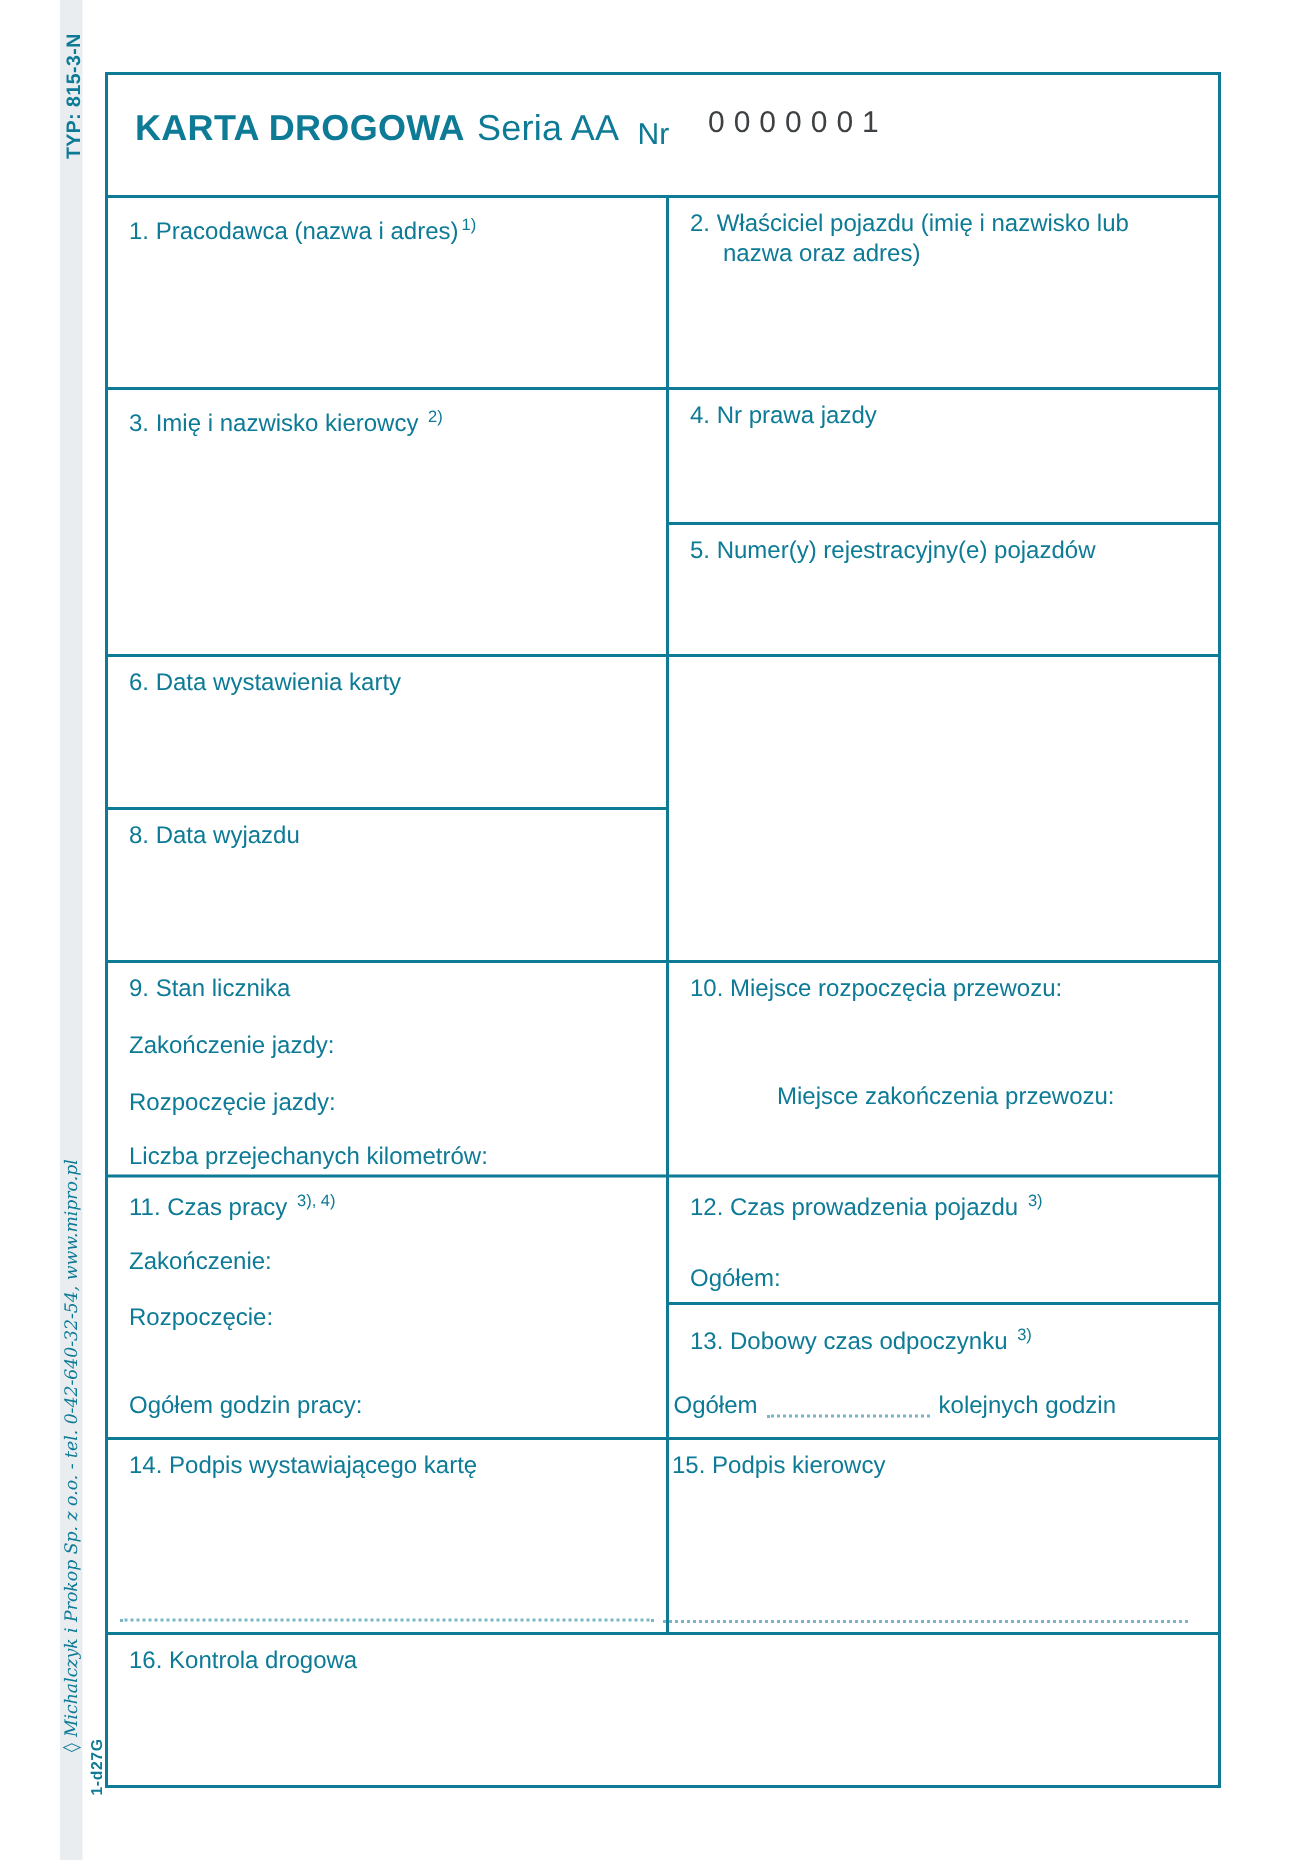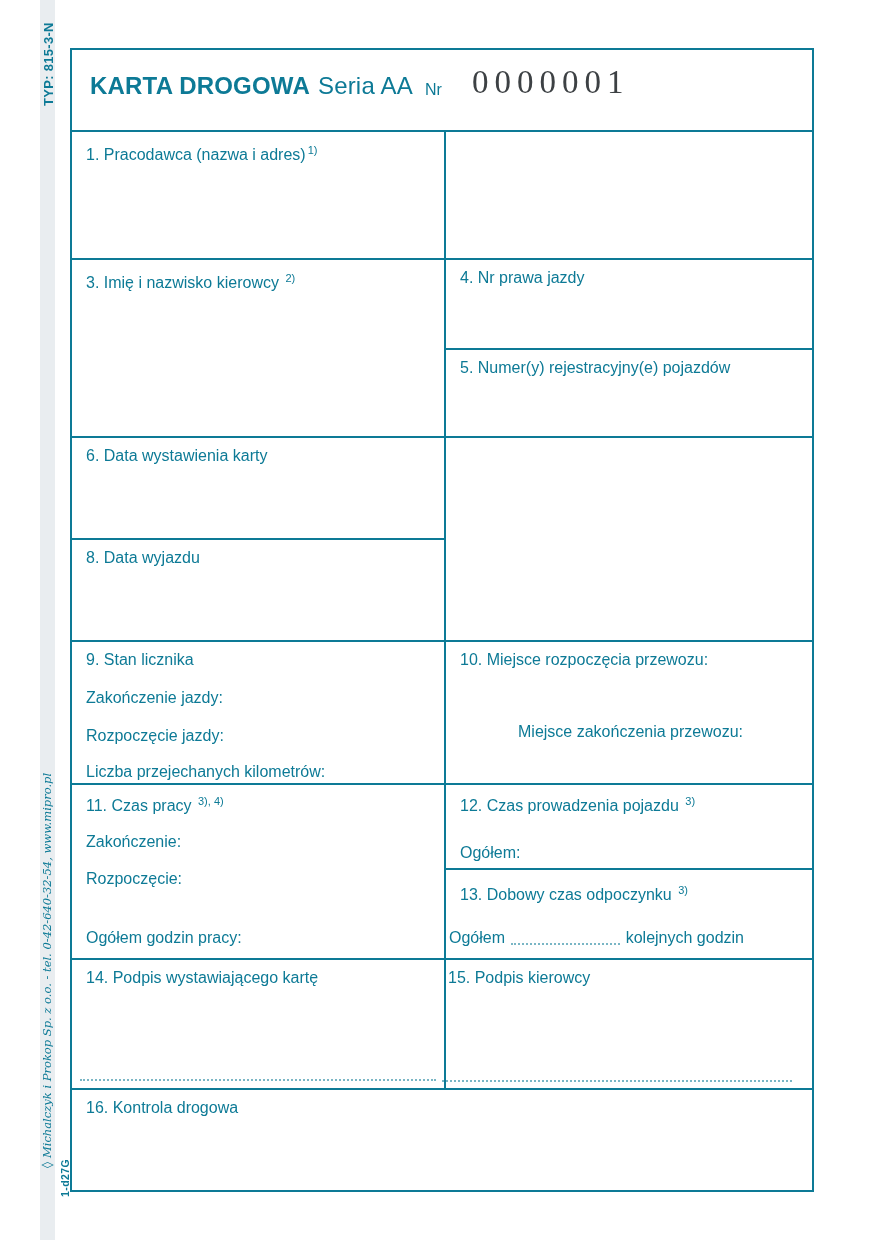--- a/index.html
+++ b/index.html
@@ -60,26 +60,26 @@
   .cell{position:absolute;font-size:16px;line-height:20px;}
   .cell .pad{position:absolute;left:14px;top:8px;right:10px;}
   sup.fn{font-size:11px;vertical-align:6px;margin-left:2px;}
   
   .hdr-title{
     position:absolute;left:18px;top:26px;
     font-size:24px;font-weight:bold;letter-spacing:.2px;
   }
   .hdr-series{font-weight:normal;margin-left:8px;}
   .hdr-nr{
-    position:absolute;left:353px;top:30px;font-size:16px;
+    position:absolute;left:353px;top:30px;font-size:20px;
   }
   .hdr-number{
     position:absolute;left:400px;top:22px;
-    font-family:Liberation Serif, serif;
-    font-size:33px;color:var(--num);letter-spacing:6px;font-weight:400;text-align:center;
+    font-family:Liberation Sans, sans-serif;
+    font-size:20px;color:var(--num);letter-spacing:6px;font-weight:400;text-align:center;
   }
   
   .hang{
     display:block;max-width:340px;
     padding-left:22px;text-indent:-22px;
   }
   
   .subline{position:absolute;left:14px;white-space:nowrap;}
   .dotted-sign{
     position:absolute;left:8px;right:8px;bottom:7px;height:0;
@@ -123,20 +123,25 @@
     <div class="hdr-title">
       <span>KARTA DROGOWA</span><span class="hdr-series">Seria AA</span>
     </div>
     <div class="hdr-nr">Nr</div>
     <div class="hdr-number">0000001</div>
   </div>
 
   <div class="cell" style="left:0;top:82px;width:372px;height:126px">
     <div class="pad"><span>1. Pracodawca (nazwa i adres)</span><sup class="fn">1)</sup></div>
   </div>
+  <div class="cell" style="left:374px;top:82px;width:366px;height:126px">
+    <div class="pad">
+        <span class="hang">2. Właściciel pojazdu (imię i nazwisko lub nazwa oraz adres)</span>
+      </div>
+  </div>
 
   <div class="cell" style="left:0;top:210px;width:372px;height:176px">
     <div class="pad"><span>3. Imię i nazwisko kierowcy</span> <sup class="fn">2)</sup></div>
   </div>
   <div class="cell" style="left:374px;top:210px;width:366px;height:88px">
     <div class="pad"><span>4. Nr prawa jazdy</span></div>
   </div>
   <div class="cell" style="left:374px;top:300px;width:366px;height:86px">
     <div class="pad"><span>5. Numer(y) rejestracyjny(e) pojazdów</span></div>
   </div>

